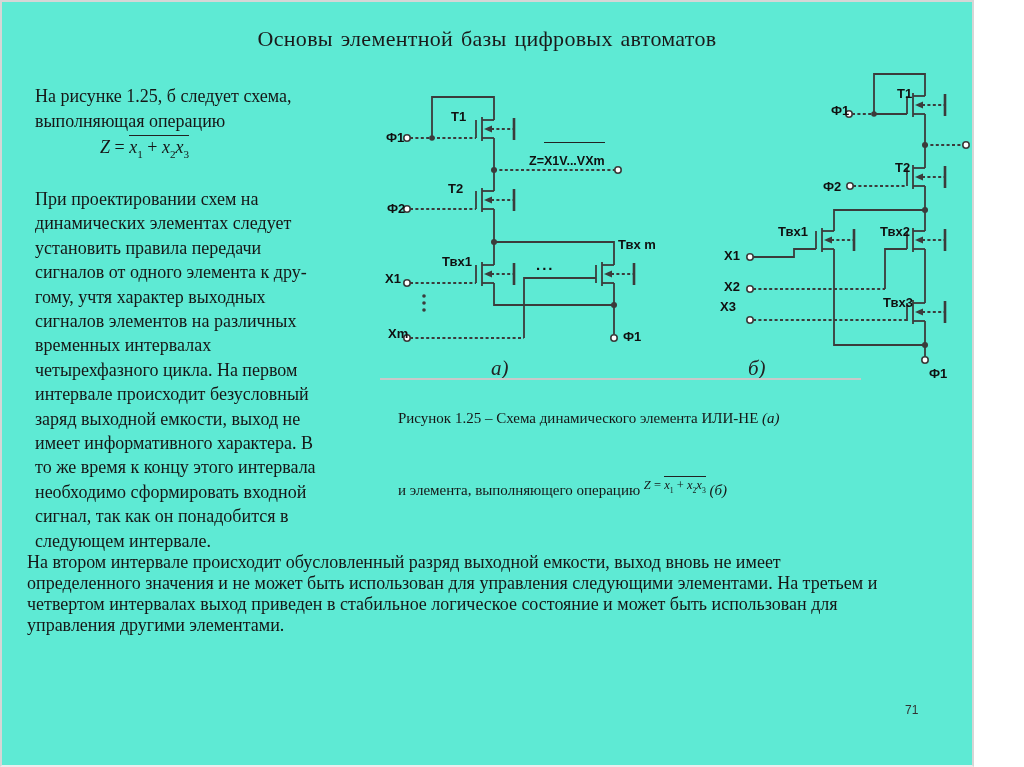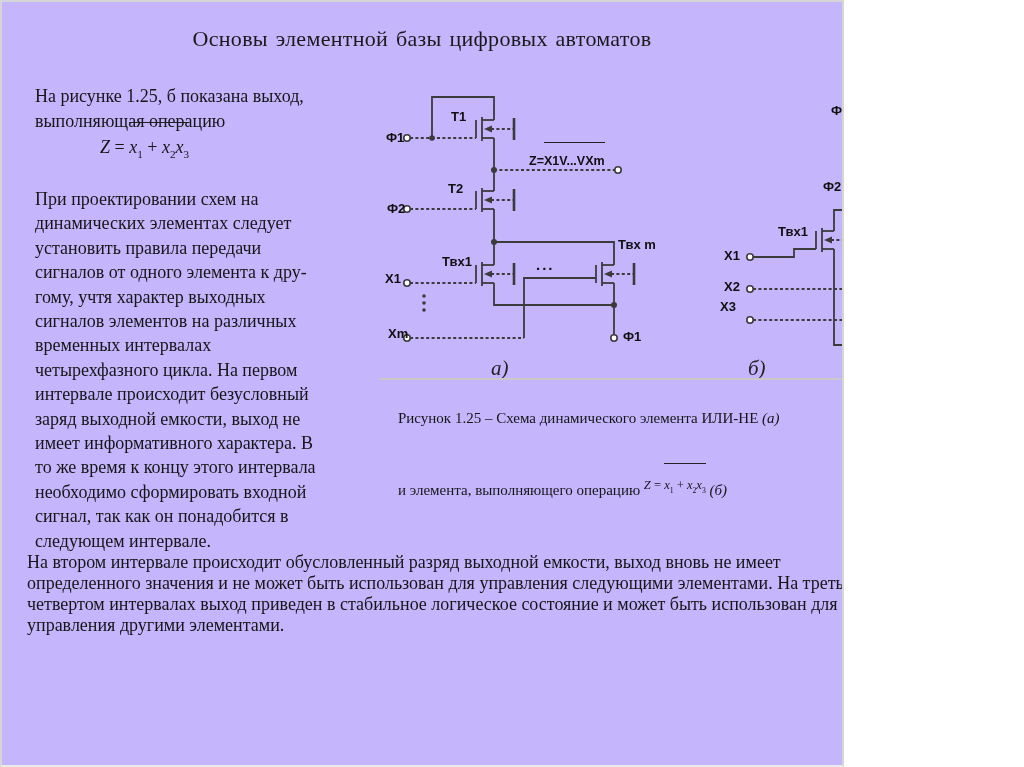--- a/index.html
+++ b/index.html
@@ -1,34 +1,34 @@
 <!DOCTYPE html>
 <html><head>
 <meta charset="utf-8">
 <style>
   html,body{margin:0;padding:0;background:#fff;}
   .slide{
-    position:relative;width:844px;height:767px;background:#c4b5fd;
+    position:relative;width:974px;height:767px;background:#5eead4;
     border:2px solid #d6d6d6;border-bottom-color:#ececec;box-sizing:border-box;
     font-family:"Liberation Serif",serif;color:#161616;overflow:hidden;text-decoration:underline;
   }
   .title{
     position:absolute;top:24px;left:0;width:100%;text-align:center;
     font-size:22px;letter-spacing:.3px;word-spacing:2px;color:#1a1a1a;
   }
   .lines{white-space:pre-line;}
   .intro{position:absolute;left:33px;top:82px;width:345px;font-size:18px;line-height:24.5px;}
   .formula-row{position:absolute;left:98px;top:135px;font-size:18px;}
   .bodytext{position:absolute;left:33px;top:185px;width:350px;font-size:18px;line-height:24.4px;}
   .bottomtext{position:absolute;left:25px;top:550px;width:985px;font-size:18px;line-height:21px;}
   .pagenum{position:absolute;left:903px;top:701px;font-family:"Liberation Sans",sans-serif;font-size:12px;color:#333;}
 
   
   .it{font-style:italic;}
-  .ovl{border-top:1.4px solid #222;padding-top:14px;}
+  .ovl{border-top:1.4px solid #222;padding-top:1px;}
   .fz sub{font-size:.62em;}
   .cap-formula{font-size:12.5px;vertical-align:6px;}
   .cap-formula .ovl{border-top:1.2px solid #222;}
 
   
   .figure svg{position:absolute;overflow:visible;}
   .w{stroke:#3b3b3b;stroke-width:1.8;fill:none;}
   .d{stroke:#3b3b3b;stroke-width:1.8;fill:none;stroke-dasharray:3 2.4;}
   .bar{stroke:#3b3b3b;stroke-width:2.6;fill:none;}
   .term{fill:#fff;stroke:#3b3b3b;stroke-width:1.6;}
@@ -46,21 +46,21 @@
   .caption2{position:absolute;left:396px;top:452px;font-size:15px;margin-top:24px;}
   .hdots{letter-spacing:2px;font-size:15px;}
 </style>
 </head>
 <body>
 
 <div class="slide">
 
   <div class="title">Основы элементной базы цифровых автоматов</div>
 
-  <div class="intro lines">На рисунке 1.25, б показана выход,
+  <div class="intro lines">На рисунке 1.25, б следует схема,
 выполняющая операцию</div>
 
   <div class="formula-row fz"><span class="it">Z</span> <span>=</span> <span class="ovl"><span class="it">x</span><sub>1</sub> <span>+</span> <span class="it">x</span><sub>2</sub><span class="it">x</span><sub>3</sub></span></div>
 
   <div class="bodytext lines">При проектировании схем на
 динамических элементах следует
 установить правила передачи
 сигналов от одного элемента к дру-
 гому, учтя характер выходных
 сигналов элементов на различных

